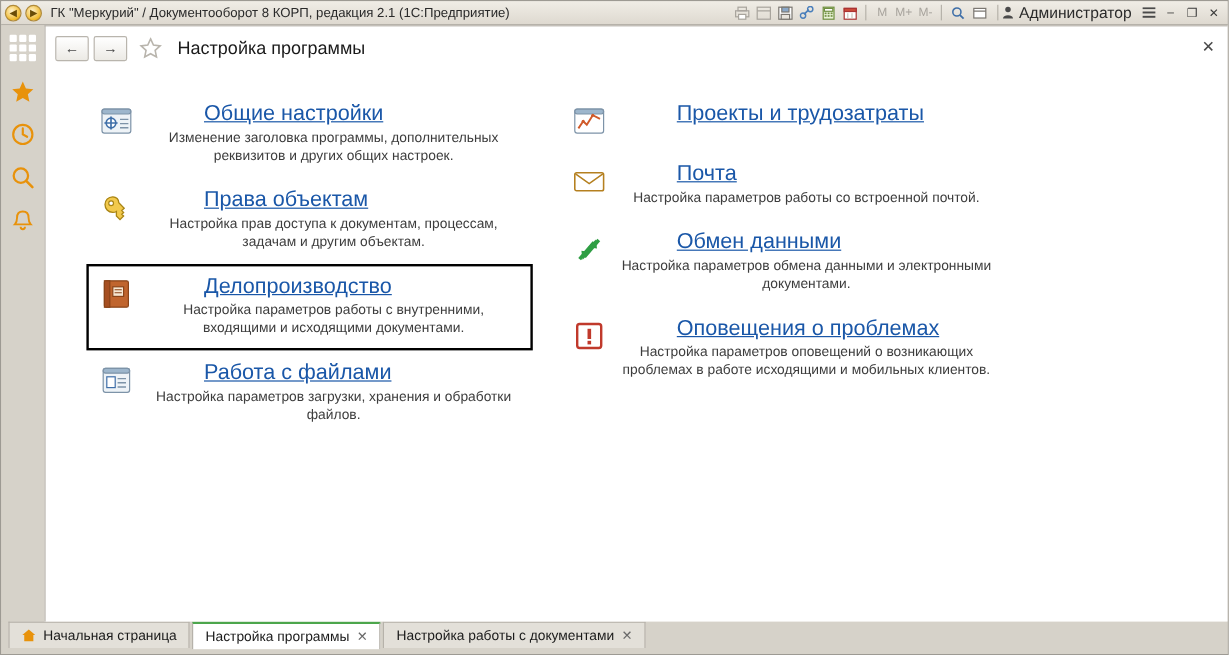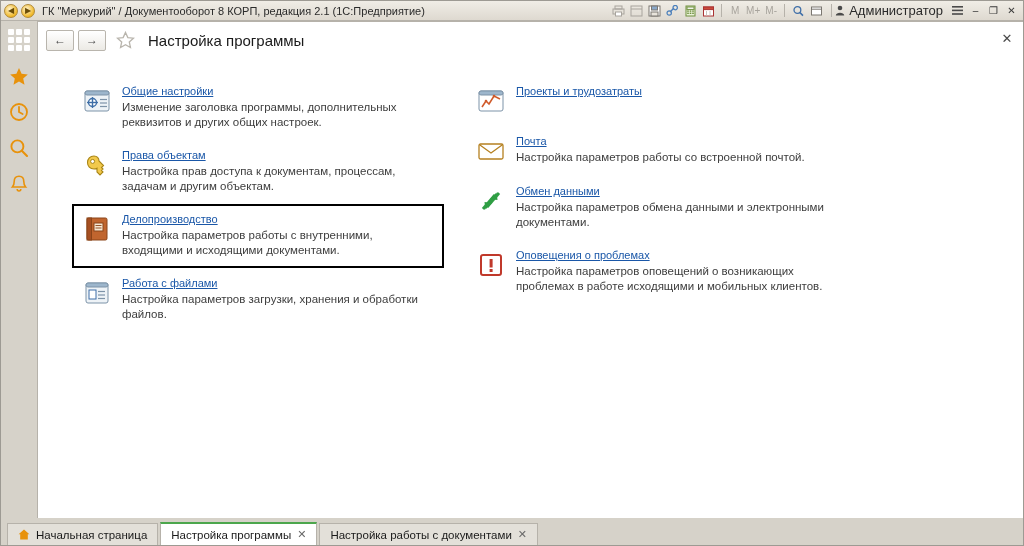--- a/index.html
+++ b/index.html
@@ -156,35 +156,37 @@
   .item.selected { border-color: #000000; }
   .item-icon {
     width: 30px; height: 30px; flex: 0 0 30px;
     display: flex; align-items: center; justify-content: center;
     margin-top: 2px;
   }
   .item-text { flex: 1 1 auto; min-width: 0; }
   .item-link {
     color: #1a57a8;
     text-decoration: underline;
-    font-size: 11px;
+    font-size: 18px;
     display: inline-block;
     margin-bottom: 3px;
+    margin-left: 48px;
   }
   .item-desc {
     color: #3d3d3d;
     font-size: 11.5px;
     line-height: 15px;
+    text-align: center;
   }
 
   
   .taskbar {
     height: 27px; flex: 0 0 27px;
     background: #d6d2c9;
-    display: flex; align-items: flex-end;
+    display: flex; 
     padding: 0 6px;
     gap: 0;
   }
   .tab {
     height: 22px;
     display: flex; align-items: center;
     gap: 6px;
     padding: 0 10px;
     font-size: 11.5px;
     color: #1a1a1a;

